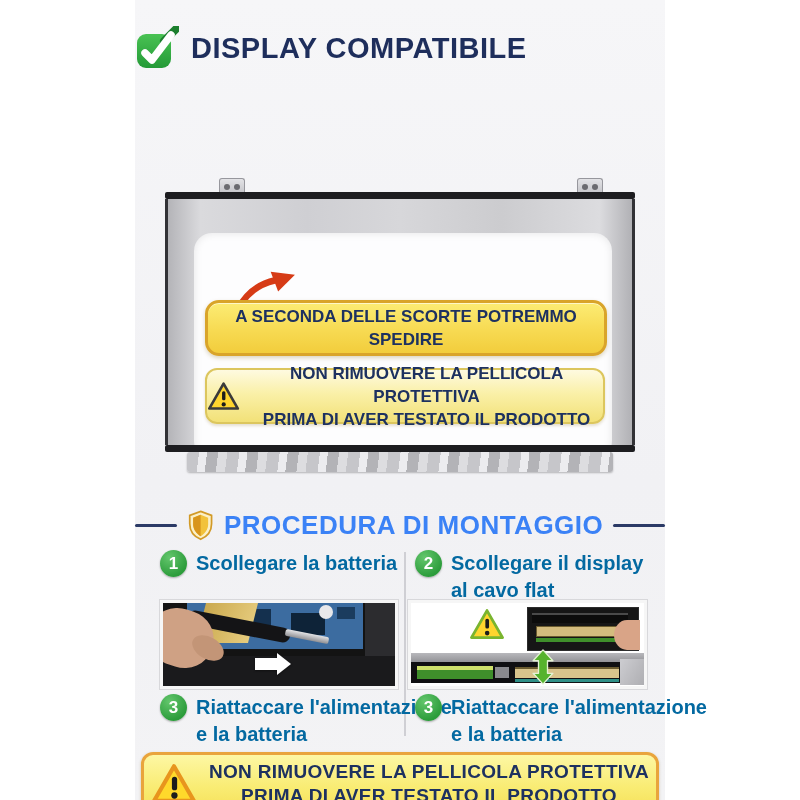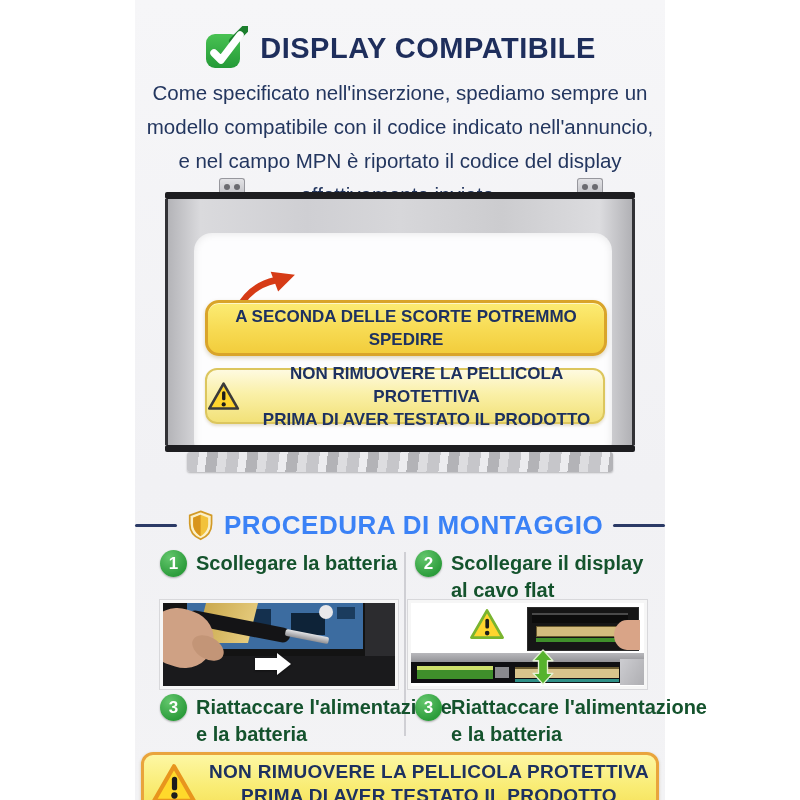--- a/index.html
+++ b/index.html
@@ -2,21 +2,21 @@
 <html><head>
 <meta charset="utf-8">
 <style>
   html,body{margin:0;padding:0;background:#fff;}
   #stage{position:relative;width:800px;height:800px;overflow:hidden;background:#fff;
          font-family:"Liberation Sans",sans-serif;}
   #column{position:absolute;left:135px;top:0;width:530px;height:800px;
           background:linear-gradient(180deg,#f6f6f8 0%,#f1f1f4 60%,#f3f3f5 100%);}
   
   .hdr{position:absolute;left:135px;top:26px;width:530px;display:flex;align-items:center;
-       justify-content:center;gap:12px;}
+       gap:12px;}
   .hdr-title{font-size:29px;font-weight:bold;color:#1e2e5c;letter-spacing:.5px;}
   .para{position:absolute;left:135px;top:76px;width:530px;text-align:center;
         color:#23365f;font-size:20.5px;line-height:34px;}
   
   .panel{position:absolute;left:165px;top:178px;width:470px;height:296px;padding-left:7px;}
   .bracket{position:absolute;top:0;width:24px;height:16px;background:linear-gradient(#e3e3e6,#c2c2c7);
            border:1px solid #97979d;border-bottom:none;border-radius:3px 3px 0 0;
            display:flex;align-items:center;justify-content:center;gap:4px;}
   .bracket i{width:6px;height:6px;border-radius:50%;background:#6b6b70;display:block;}
   .bk-l{left:54px;} .bk-r{left:412px;}
@@ -47,21 +47,21 @@
             justify-content:center;gap:10px;}
   .rule{height:3px;background:#2b3a66;border-radius:2px;}
   .rule-l{width:58px;} .rule-r{width:72px;}
   .proc-title{font-size:26px;font-weight:bold;color:#3b82f6;letter-spacing:.5px;white-space:nowrap;}
   
   .step{position:absolute;display:flex;gap:9px;align-items:flex-start;}
   .badge{width:27px;height:27px;border-radius:50%;flex:0 0 27px;
          background:radial-gradient(circle at 35% 28%,#63c66c,#2c9c3b 72%);
          color:#fff;font-weight:bold;font-size:17px;display:flex;align-items:center;
          justify-content:center;box-shadow:0 1px 2px rgba(0,0,0,.3);}
-  .step-txt{color:#14532d;font-size:20px;line-height:27px;font-weight:600;}
+  .step-txt{color:#0369a1;font-size:20px;line-height:27px;font-weight:600;}
   .s1{left:160px;top:550px;} .s2{left:415px;top:550px;}
   .s3a{left:160px;top:694px;} .s3b{left:415px;top:694px;}
   .vdivider{position:absolute;left:404px;top:552px;width:2px;height:184px;background:#cfcfd4;}
   
   .photo{position:absolute;top:600px;height:83px;border:3px solid #f6f6f6;
          box-shadow:0 0 0 1px #d8d8db;overflow:hidden;}
   .photo-l{left:160px;width:232px;background:#131313;}
   .photo-r{left:408px;width:233px;background:#fff;}
   
   .pcb{position:absolute;left:24px;top:0;width:176px;height:46px;background:#3c6ca0;}
@@ -114,26 +114,20 @@
             <stop offset="1" stop-color="#249a37"></stop>
       </linearGradient>
         </defs>
       <rect x="2" y="8" width="34" height="34" rx="9" fill="url(#gch)"></rect>
       <path d="M29 15 L42 2" stroke="#1c7f2e" stroke-width="8" stroke-linecap="round"></path>
       <path d="M10 27 L17 34 L36 9" stroke="#ffffff" stroke-width="7.5" fill="none" stroke-linecap="round" stroke-linejoin="round"></path>
     </svg>
     <div class="hdr-title">DISPLAY COMPATIBILE</div>
   </div>
 
-  <div class="para">
-    <div>Come specificato nell'inserzione, spediamo sempre un</div>
-    <div>modello compatibile con il codice indicato nell'annuncio,</div>
-    <div>e nel campo MPN è riportato il codice del display</div>
-    <div>effettivamente inviato.</div>
-  </div>
 
   <div class="panel">
     <div class="bracket bk-l">
         <i></i>
         <i></i>
       </div>
     <div class="bracket bk-r">
         <i></i>
         <i></i>
       </div>

